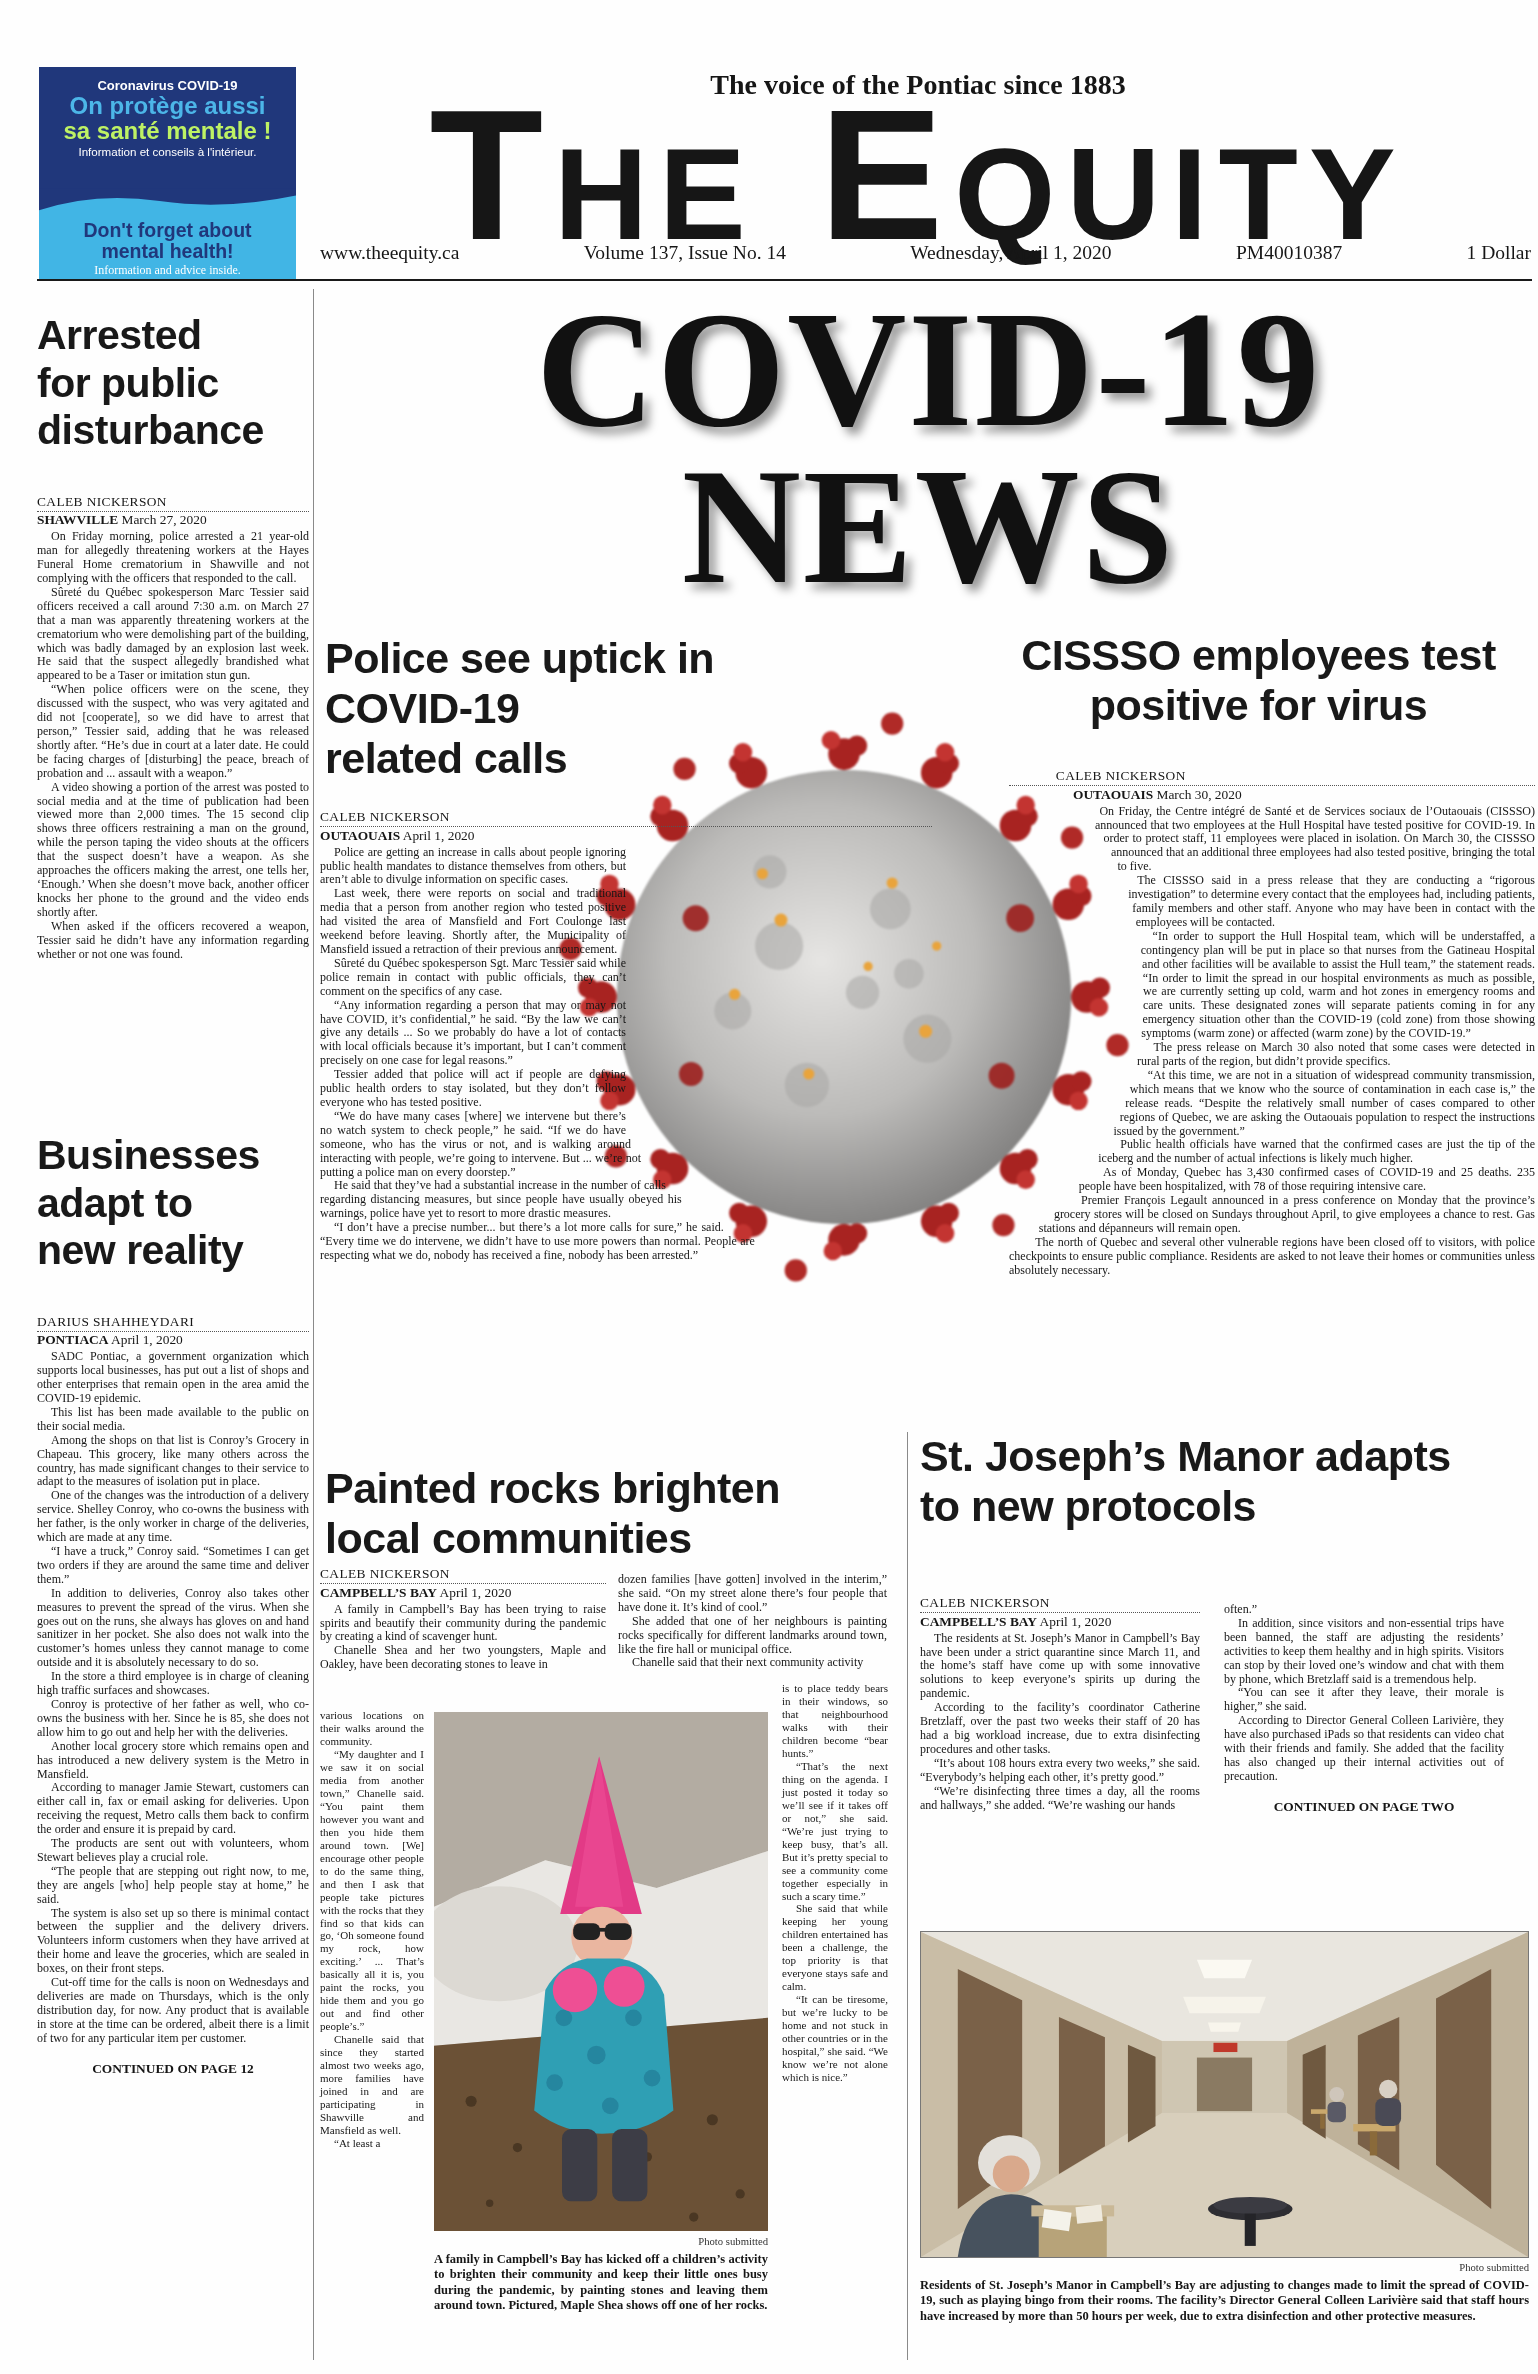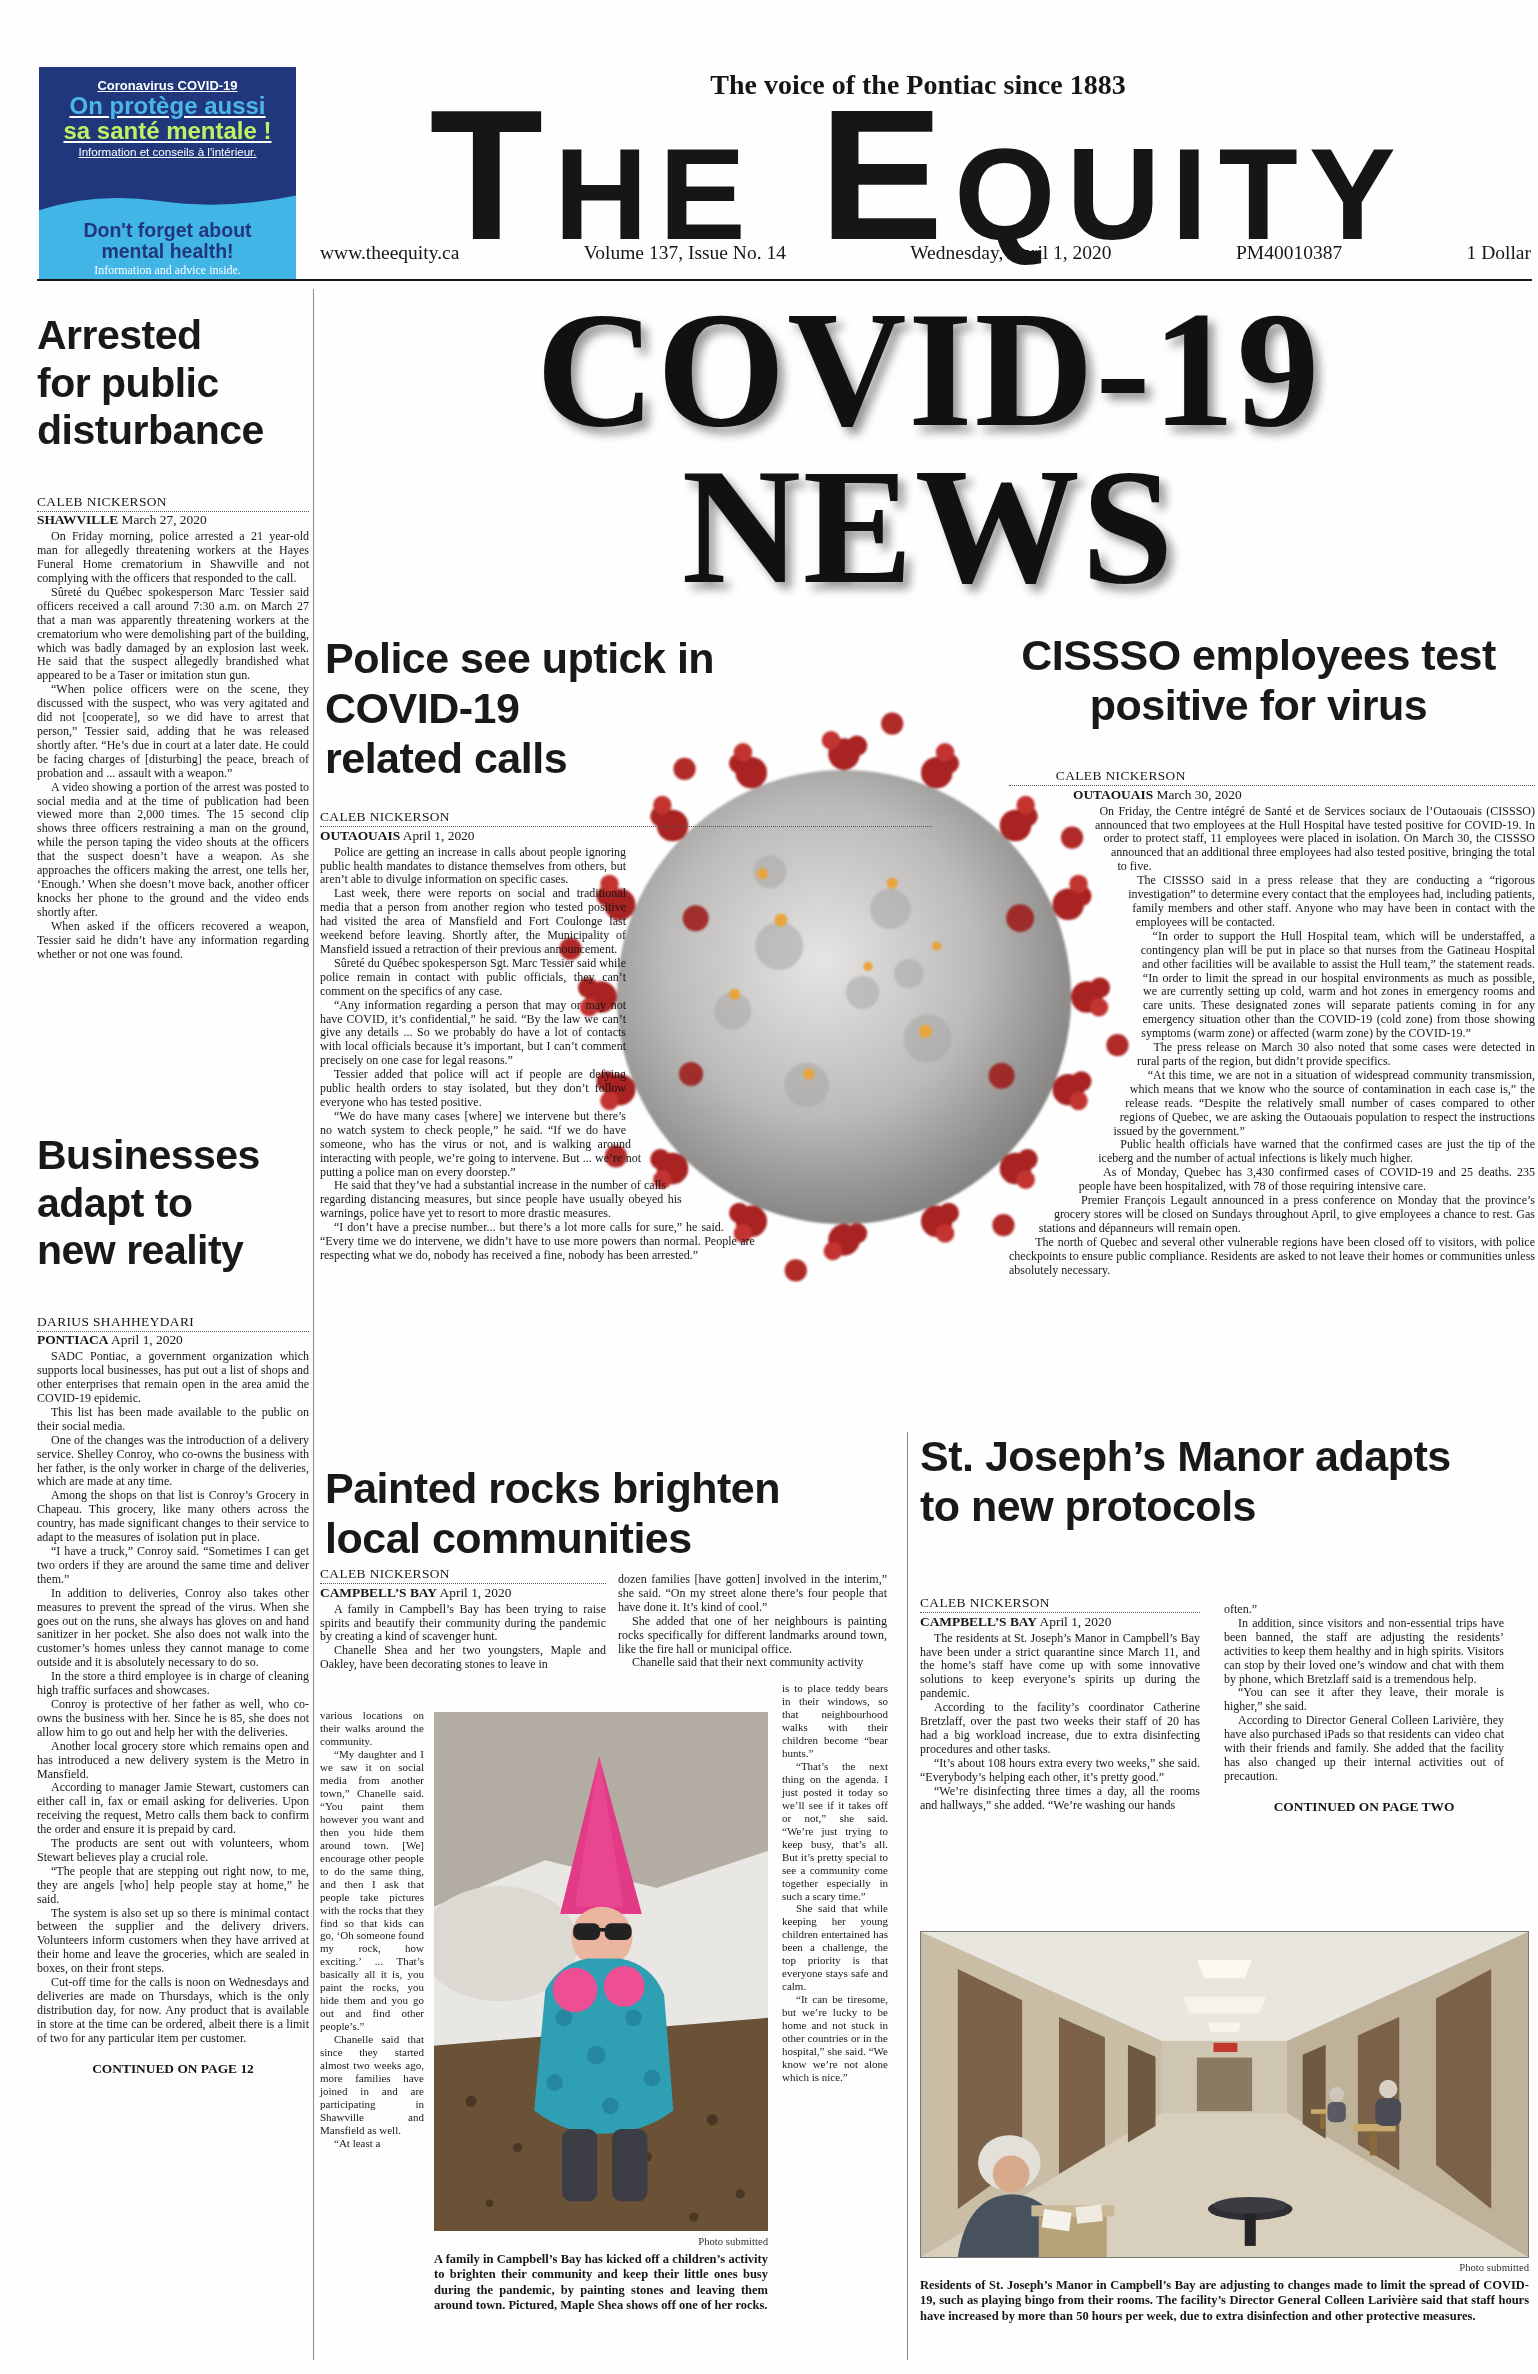--- a/index.html
+++ b/index.html
@@ -2,21 +2,21 @@
 <html style="font-size:15px"><head>
 <meta charset="utf-8">
 <style>
   html,body{margin:0;padding:0;background:#888;}
   .page{position:relative;width:1539px;height:2375px;background:#fefefe;
         font-family:"Liberation Serif",serif;color:#161616;overflow:hidden;}
   .abs{position:absolute;}
 
   
   .ad{left:39px;top:67px;width:257px;height:212px;overflow:hidden;text-align:center;}
-  .ad-top{background:#20377b;height:122px;color:#fff;padding-top:11px;box-sizing:border-box;text-decoration:underline;}
+  .ad-top{background:#20377b;height:122px;color:#fff;padding-top:11px;box-sizing:border-box;}
   .ad-kicker{font-family:"Liberation Sans",sans-serif;font-weight:bold;font-size:13px;}
   .ad-fr1{font-family:"Liberation Sans",sans-serif;font-weight:bold;font-size:24px;color:#4cb6e8;line-height:1.05;}
   .ad-fr2{font-family:"Liberation Sans",sans-serif;font-weight:bold;font-size:24px;color:#bef264;line-height:1.05;}
   .ad-frsub{font-family:"Liberation Sans",sans-serif;font-size:11.6px;color:#fff;margin-top:1.9px;}
   .ad-wave{display:block;margin-top:-0.9px;}
   .ad-bottom{background:#41b5e5;height:90px;margin-top:-24px;padding-top:28px;box-sizing:border-box;}
   .ad-en{font-family:"Liberation Sans",sans-serif;font-weight:bold;font-size:19.5px;color:#20377b;line-height:1.05;}
   .ad-ensub{font-family:Liberation Serif, serif;font-size:12px;color:#fff;margin-top:1.9px;}
 
   .tagline{left:306px;top:69px;width:1224px;text-align:center;font-weight:bold;font-size:28px;}
@@ -260,22 +260,22 @@
       <div>new reality</div>
     </div>
     <div class="byline">DARIUS SHAHHEYDARI</div>
     <div class="dateline">
       <span class="place">PONTIACA</span>
       <span>April 1, 2020</span>
     </div>
     <div>
         <p>SADC Pontiac, a government organization which supports local businesses, has put out a list of shops and other enterprises that remain open in the area amid the COVID-19 epidemic.</p>
         <p>This list has been made available to the public on their social media.</p>
+        <p>Among the shops on that list is Conroy’s Grocery in Chapeau. This grocery, like many others across the country, has made significant changes to their service to adapt to the measures of isolation put in place.</p>
         <p>One of the changes was the introduction of a delivery service. Shelley Conroy, who co-owns the business with her father, is the only worker in charge of the deliveries, which are made at any time.</p>
-        <p>Among the shops on that list is Conroy’s Grocery in Chapeau. This grocery, like many others across the country, has made significant changes to their service to adapt to the measures of isolation put in place.</p>
         <p>“I have a truck,” Conroy said. “Sometimes I can get two orders if they are around the same time and deliver them.”</p>
         <p>In addition to deliveries, Conroy also takes other measures to prevent the spread of the virus. When she goes out on the runs, she always has gloves on and hand sanitizer in her pocket. She also does not walk into the customer’s homes unless they cannot manage to come outside and it is absolutely necessary to do so.</p>
         <p>In the store a third employee is in charge of cleaning high traffic surfaces and showcases.</p>
         <p>Conroy is protective of her father as well, who co-owns the business with her. Since he is 85, she does not allow him to go out and help her with the deliveries.</p>
         <p>Another local grocery store which remains open and has introduced a new delivery system is the Metro in Mansfield.</p>
         <p>According to manager Jamie Stewart, customers can either call in, fax or email asking for deliveries. Upon receiving the request, Metro calls them back to confirm the order and ensure it is prepaid by card.</p>
         <p>The products are sent out with volunteers, whom Stewart believes play a crucial role.</p>
         <p>“The people that are stepping out right now, to me, they are angels [who] help people stay at home,” he said.</p>
         <p>The system is also set up so there is minimal contact between the supplier and the delivery drivers. Volunteers inform customers when they have arrived at their home and leave the groceries, which are sealed in boxes, on their front steps.</p>
         <p>Cut-off time for the calls is noon on Wednesdays and deliveries are made on Thursdays, which is the only distribution day, for now. Any product that is available in store at the time can be ordered, albeit there is a limit of two for any particular item per customer.</p>

